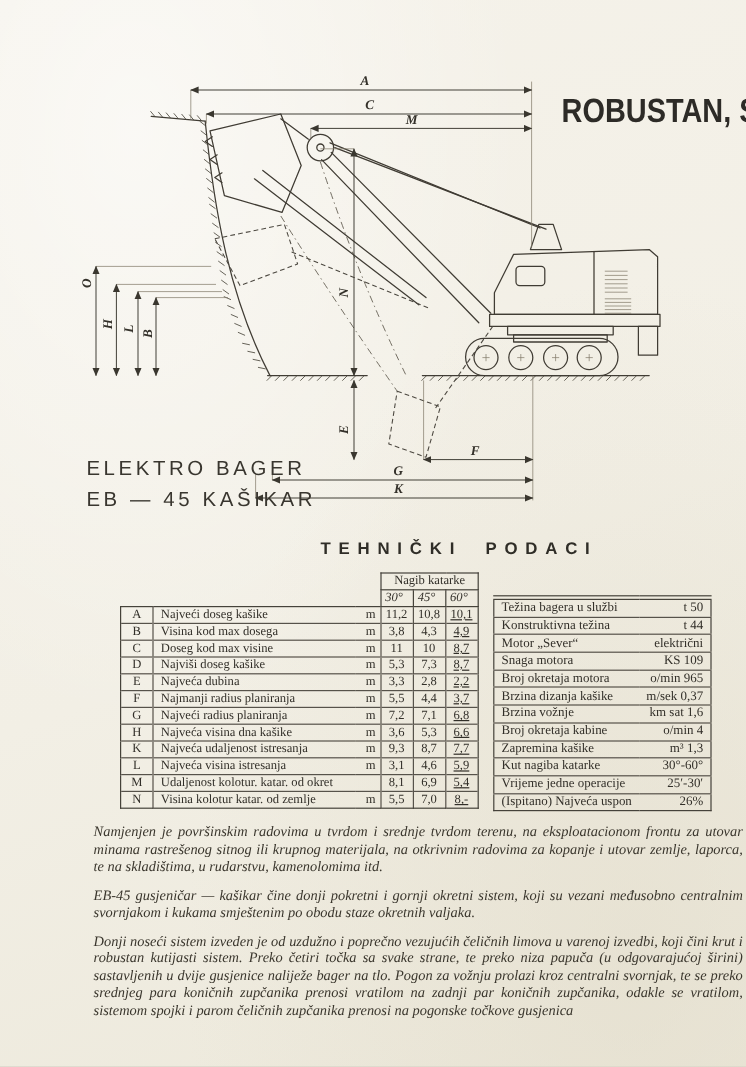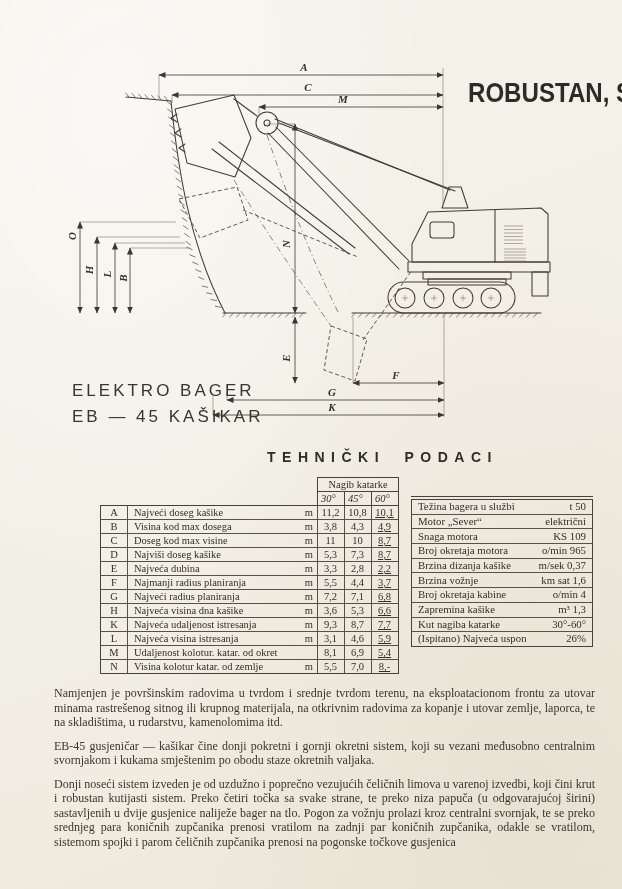--- a/index.html
+++ b/index.html
@@ -45,21 +45,21 @@
   .spec .c-name{text-align:left;padding-left:6px;}
   .spec .c-unit{border-right:1px solid #56524a;text-align:right;padding-right:4px;}
   .spec .c-val{border-right:1px solid #56524a;text-align:center;padding-right:4px;}
   .spec .c-val.last{border-right:1.7px solid #45423a;text-decoration:underline;}
   .info{position:absolute;left:399px;top:496px;width:182px;font-size:10.8px;
     border:1.4px solid #45423a;border-top:4px double #45423a;}
   .info td{padding:1px 6px;height:11.7px;line-height:1.05;color:#322f29;white-space:nowrap;}
   .info tr+tr td{border-top:1px solid #56524a;}
   .info .val{text-align:right;}
   
-  #paragraphs{position:absolute;left:54px;top:686px;width:541px;}
+  #paragraphs{position:absolute;left:78px;top:686px;width:541px;font-style:italic;}
   #paragraphs p{margin:0 0 9px;text-align:justify;font-size:12px;line-height:1.21;color:#3a362d;}
 </style>
 </head>
 <body>
 
 <div id="page">
 
   <div class="headline">ROBUSTAN, SIGURAN</div>
 
   <svg id="drawing" width="530" height="395" viewBox="0 0 530 395">
@@ -371,20 +371,24 @@
       </tbody>
   </table>
 
   <table class="info">
     <tbody id="info-body">
         <tr>
           <td class="lab">Težina bagera u službi</td>
           <td class="val">t 50</td>
         </tr>
         <tr>
+          <td class="lab">Konstruktivna težina</td>
+          <td class="val">t 44</td>
+        </tr>
+        <tr>
           <td class="lab">Motor „Sever“</td>
           <td class="val">električni</td>
         </tr>
         <tr>
           <td class="lab">Snaga motora</td>
           <td class="val">KS 109</td>
         </tr>
         <tr>
           <td class="lab">Broj okretaja motora</td>
           <td class="val">o/min 965</td>
@@ -401,20 +405,24 @@
           <td class="lab">Broj okretaja kabine</td>
           <td class="val">o/min 4</td>
         </tr>
         <tr>
           <td class="lab">Zapremina kašike</td>
           <td class="val">m³ 1,3</td>
         </tr>
         <tr>
           <td class="lab">Kut nagiba katarke</td>
           <td class="val">30°-60°</td>
+        </tr>
+        <tr>
+          <td class="lab">Vrijeme jedne operacije</td>
+          <td class="val">25′-30′</td>
         </tr>
         <tr>
           <td class="lab">(Ispitano) Najveća uspon</td>
           <td class="val">26%</td>
         </tr>
       </tbody>
   </table>
 
   <div id="paragraphs">
       <p>Namjenjen je površinskim radovima u tvrdom i srednje tvrdom terenu, na eksploatacionom frontu za utovar minama rastrešenog sitnog ili krupnog materijala, na otkrivnim radovima za kopanje i utovar zemlje, laporca, te na skladištima, u rudarstvu, kamenolomima itd.</p>

